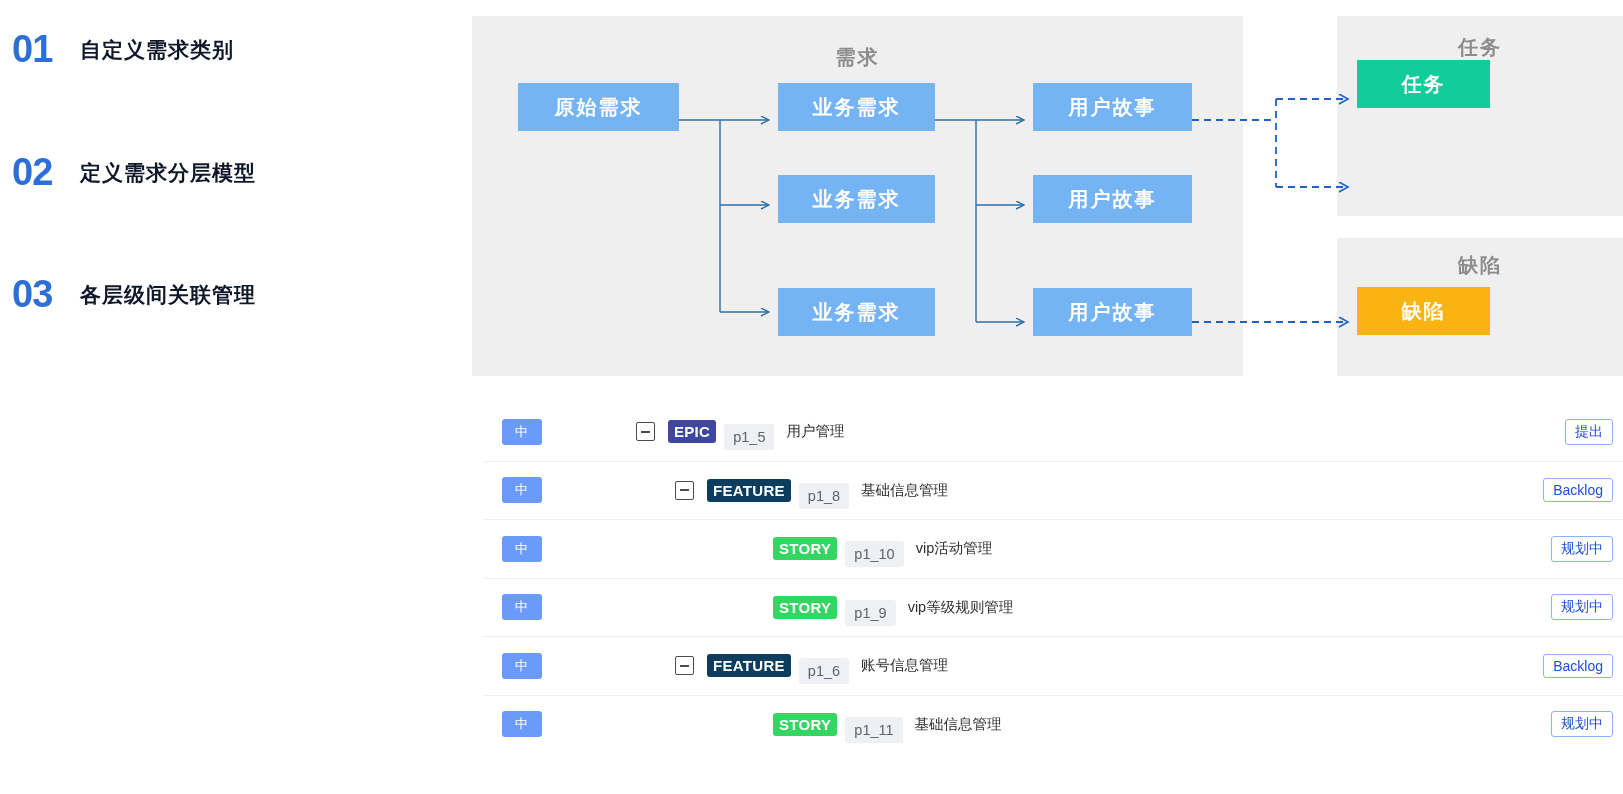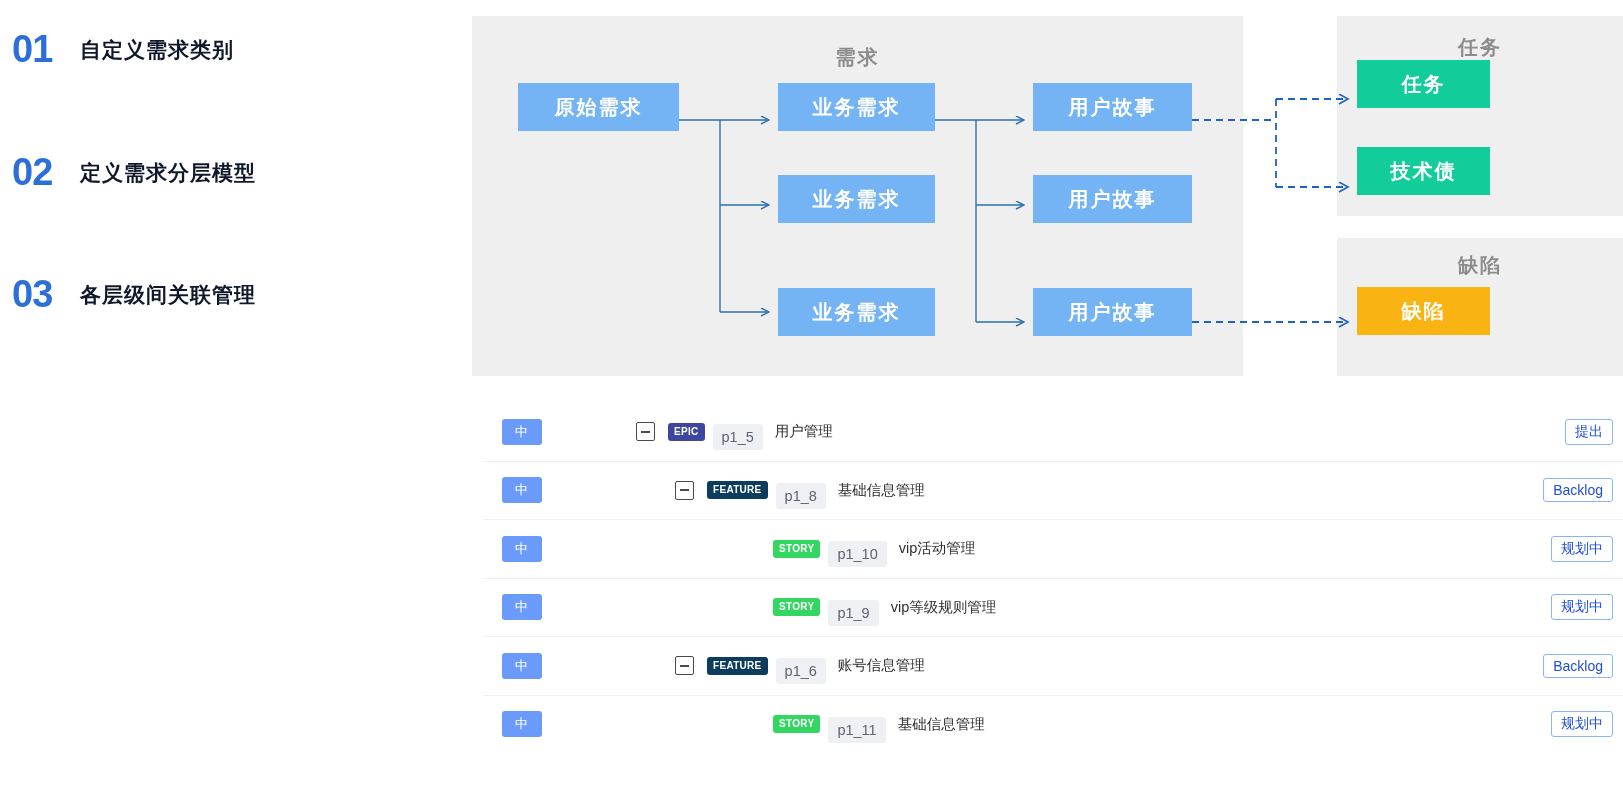--- a/index.html
+++ b/index.html
@@ -80,21 +80,21 @@
   }
   .cell-main{position:absolute;display:flex;align-items:center;gap:8px;}
   .collapse-icon{
     width:17px;height:17px;border:1.4px solid #4a4a4a;border-radius:2px;
     display:inline-flex;align-items:center;justify-content:center;
     background:#fff;margin-right:5px;flex:0 0 auto;
   }
   .collapse-icon i{display:block;width:9px;height:1.6px;background:#4a4a4a;}
   .type-badge{
     display:inline-block;color:#fff;border-radius:3px;
-    font-size:10px;font-weight:bold;letter-spacing:.3px;
+    font-size:15px;font-weight:bold;letter-spacing:.3px;
     padding:4px 6px;line-height:1;white-space:nowrap;
   }
   .type-EPIC{background:#3F46A0;}
   .type-FEATURE{background:#0C3D5E;}
   .type-STORY{background:#34D662;}
   .code-badge{
     display:inline-block;background:#eff0f3;color:#5c6370;
     font-size:14.5px;border-radius:3px;padding:5px 9px;white-space:nowrap;margin-top:11px;
   }
   .title-text{font-size:14.5px;color:#2e2e2e;margin-left:4px;white-space:nowrap;}
@@ -176,21 +176,20 @@
     </svg>
 
     <div class="node blue" id="node-raw">原始需求</div>
     <div class="node blue" id="node-biz-0">业务需求</div>
     <div class="node blue" id="node-biz-1">业务需求</div>
     <div class="node blue" id="node-biz-2">业务需求</div>
     <div class="node blue" id="node-story-0">用户故事</div>
     <div class="node blue" id="node-story-1">用户故事</div>
     <div class="node blue" id="node-story-2">用户故事</div>
     <div class="node green" id="node-task">任务</div>
-    <div class="node green" id="node-techdebt">技术债</div>
     <div class="node orange" id="node-defect">缺陷</div>
   </div>
 
   <div class="table" id="backlog-table">
       <div class="row">
         <div class="cell-priority"><span class="pri-badge">中</span></div>
         <div class="cell-main" style="left: 153px;">
           <span class="collapse-icon">
             <i></i>
           </span>

